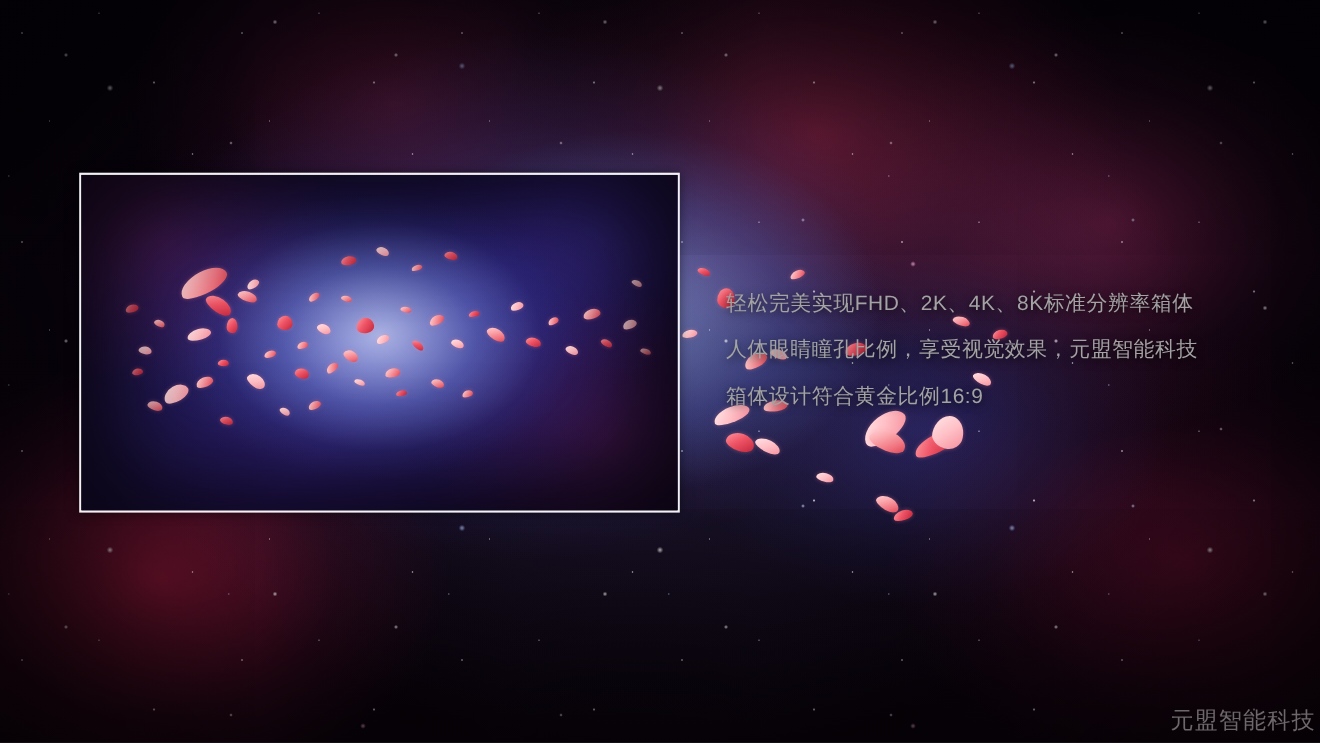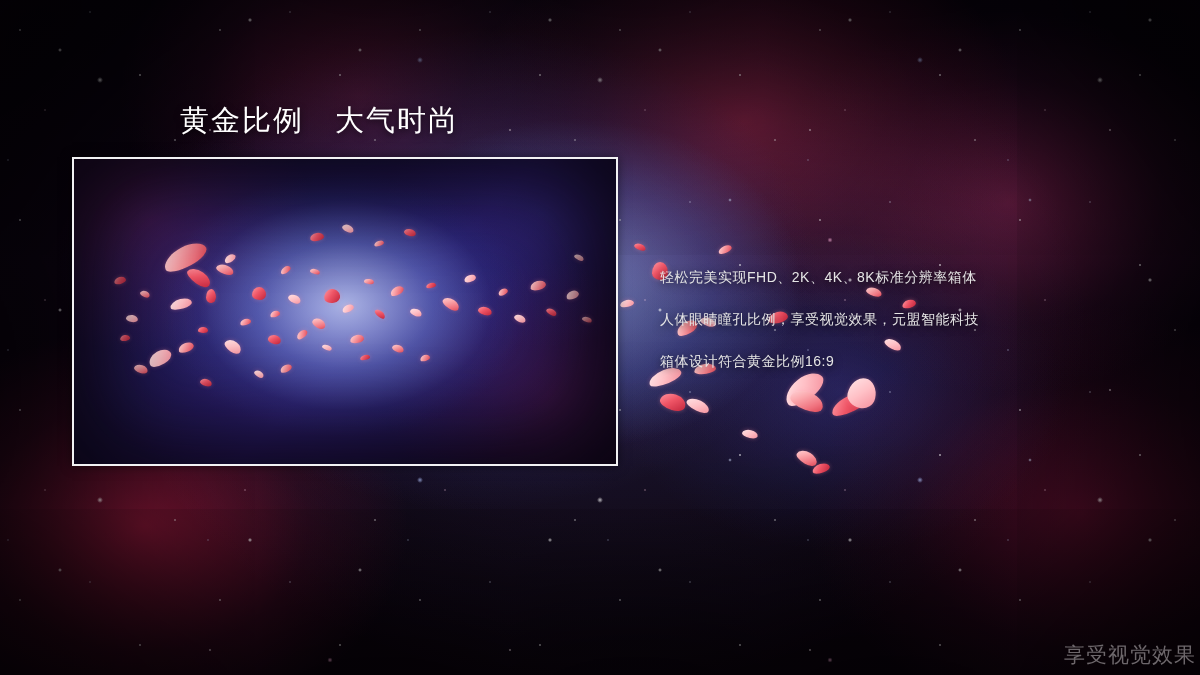--- a/index.html
+++ b/index.html
@@ -71,21 +71,21 @@
   
   .petal{position:absolute;border-radius:52% 48% 46% 54% / 62% 58% 42% 38%;
     background:linear-gradient(135deg,#ffd9dc 0%,#fba9ae 35%,#f0737f 70%,#d8404f 100%);
     box-shadow:0 0 4px rgba(255,140,160,.35);}
   .petal.deep{background:linear-gradient(135deg,#ff9aa4 0%,#ef5566 45%,#c0233a 100%);}
   .petal.pale{background:linear-gradient(135deg,#ffe6e8 0%,#ffc0c6 50%,#f58f9c 100%);}
 
   
   #slide-title{position:absolute;left:180px;top:101px;color:#ffffff;font-size:29px;
     letter-spacing:2px;white-space:nowrap;text-shadow:0 2px 7px rgba(0,0,0,.65);}
-  #body-copy{position:absolute;left:660px;top:256px;width:500px;color:#e5e5e5;font-size:14px;
+  #body-copy{position:absolute;left:660px;top:256px;width:500px;color:#a3a3a3;font-size:19px;
     line-height:42px;letter-spacing:.5px;text-shadow:0 2px 8px rgba(0,0,0,.7);}
   #body-copy .line{white-space:nowrap;}
   #watermark{position:absolute;right:4px;bottom:6px;color:#767074;font-size:21px;letter-spacing:1px;opacity:.92;}
 </style>
 </head>
 <body>
 
 <div id="slide">
 
   <div class="bg-base"></div>
@@ -112,21 +112,20 @@
       <div class="petal deep" style="left: 812px; top: 464px; width: 18px; height: 9px; transform: rotate(-18deg);"></div>
       <div class="petal pale" style="left: 742px; top: 430px; width: 16px; height: 8px; transform: rotate(14deg);"></div>
       <div class="petal" style="left: 718px; top: 246px; width: 14px; height: 7px; transform: rotate(-24deg);"></div>
       <div class="petal pale" style="left: 884px; top: 340px; width: 18px; height: 9px; transform: rotate(28deg);"></div>
       <div class="petal deep" style="left: 902px; top: 300px; width: 14px; height: 8px; transform: rotate(-16deg);"></div>
       <div class="petal" style="left: 866px; top: 288px; width: 16px; height: 8px; transform: rotate(18deg);"></div>
       <div class="petal pale" style="left: 620px; top: 300px; width: 14px; height: 7px; transform: rotate(-12deg);"></div>
       <div class="petal deep" style="left: 634px; top: 244px; width: 12px; height: 6px; transform: rotate(22deg);"></div>
     </div>
 
-  <div id="slide-title">黄金比例　大气时尚</div>
 
   <div id="screen-panel">
     <div class="panel-bg"></div>
     <div id="inner-petals">
         <div class="petal" style="left: 88px; top: 88px; width: 46px; height: 20px; transform: rotate(-28deg);"></div>
         <div class="petal deep" style="left: 112px; top: 112px; width: 26px; height: 13px; transform: rotate(35deg);"></div>
         <div class="petal pale" style="left: 96px; top: 140px; width: 22px; height: 10px; transform: rotate(-15deg);"></div>
         <div class="petal" style="left: 142px; top: 106px; width: 18px; height: 9px; transform: rotate(20deg);"></div>
         <div class="petal pale" style="left: 52px; top: 156px; width: 12px; height: 7px; transform: rotate(10deg);"></div>
         <div class="petal deep" style="left: 132px; top: 130px; width: 10px; height: 14px; transform: rotate(0deg);"></div>
@@ -180,14 +179,14 @@
       </div>
     <div class="panel-vig"></div>
   </div>
 
   <div id="body-copy">
     <div class="line">轻松完美实现FHD、2K、4K、8K标准分辨率箱体</div>
     <div class="line">人体眼睛瞳孔比例，享受视觉效果，元盟智能科技</div>
     <div class="line">箱体设计符合黄金比例16:9</div>
   </div>
 
-  <div id="watermark">享受视觉效果</div>
+  <div id="watermark">元盟智能科技</div>
 </div>
 
 </body></html>

